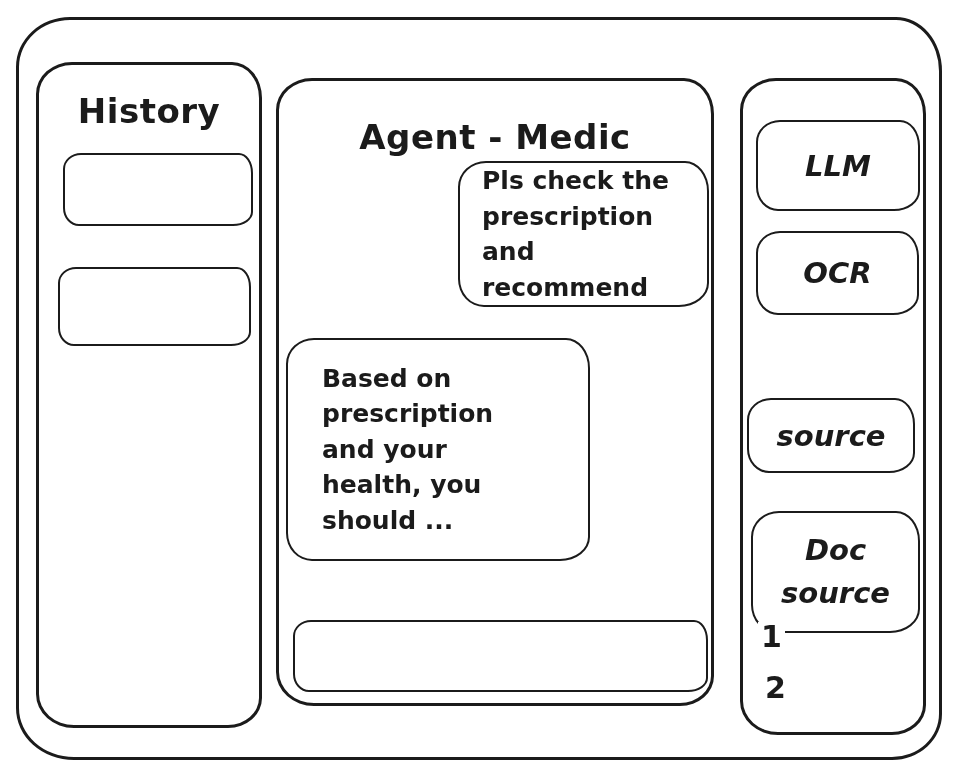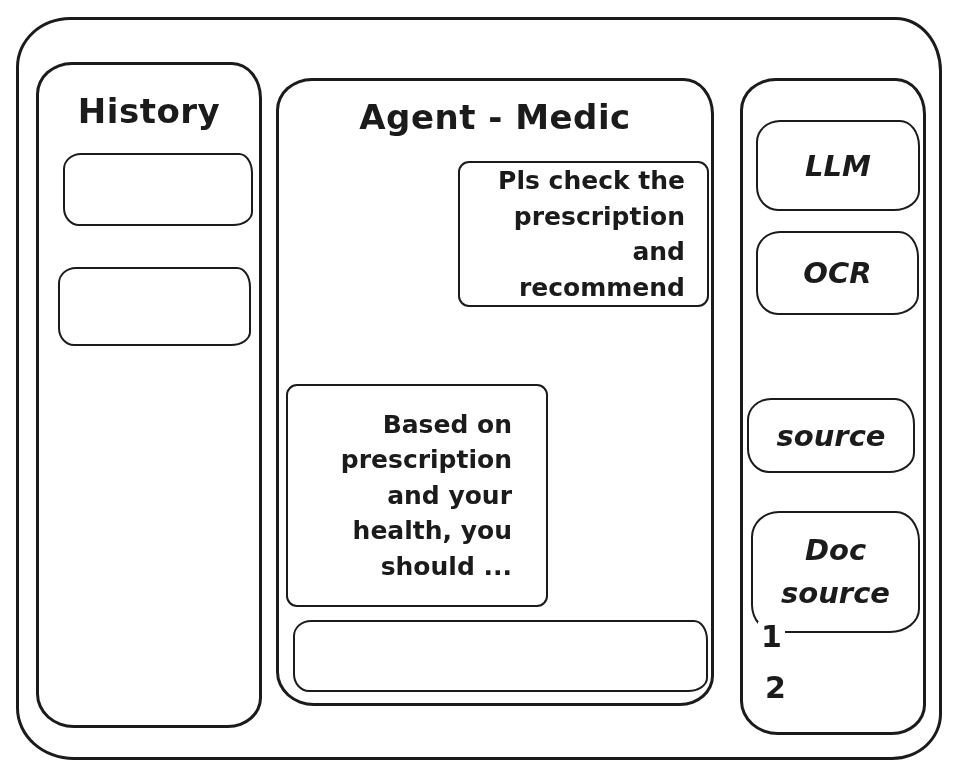--- a/index.html
+++ b/index.html
@@ -32,25 +32,24 @@
   .r-item{border-radius:18px 14px 20px 16px / 16px 20px 14px 18px;}
 
   .panel-title{
     position:absolute;left:0;right:0;
     text-align:center;
     font-size:34px;font-weight:bold;
     letter-spacing:0.5px;
   }
   .bubble{
     display:flex;align-items:center;justify-content:center;
-    text-align:right;
+    text-align:left;
     font-size:25px;font-weight:bold;
     line-height:1.42;
     border-width:2.5px;
-    border-radius:11px;
   }
   .btn{
     display:flex;align-items:center;justify-content:center;
     text-align:center;
     font-size:29px;font-weight:bold;
     border-width:2.5px;
     cursor:pointer;
     font-style:italic;
   }
   .history-item{border-width:2.5px;}
@@ -79,25 +78,25 @@
 
   <div class="sketch r-frame" style="left:16px;top:17px;width:926px;height:743px;"></div>
 
   <div class="sketch r-panel" style="left:36px;top:62px;width:226px;height:666px;">
     <div class="panel-title" style="top:26px;">History</div>
     <div class="sketch r-item history-item" style="left:24px;top:88px;width:190px;height:73px;"></div>
     <div class="sketch r-item history-item" style="left:19px;top:202px;width:193px;height:79px;"></div>
   </div>
 
   <div class="sketch r-panel" style="left:276px;top:78px;width:438px;height:628px;">
-    <div class="panel-title" style="top:16px;">Agent - Medic</div>
+    <div class="panel-title" style="top:36px;">Agent - Medic</div>
 
     <div class="sketch r-bubble bubble" style="left:179px;top:80px;width:251px;height:146px;padding:0 22px;">Pls check the prescription and recommend</div>
 
-    <div class="sketch r-bubble bubble" style="left:7px;top:257px;width:262px;height:223px;padding:6px 34px;margin-top:46px;">Based on prescription and your health, you should ...</div>
+    <div class="sketch r-bubble bubble" style="left:7px;top:257px;width:304px;height:223px;padding:6px 34px;">Based on prescription and your health, you should ...</div>
 
     <input class="input-bar r-item" style="left: 14px; top: 539px; width: 415px; height: 72px;" placeholder="" value="">
   </div>
 
   <div class="sketch r-panel" style="left:740px;top:78px;width:186px;height:657px;">
 
     <div class="sketch r-btn btn" style="left:13px;top:39px;width:164px;height:91px;">LLM</div>
 
     <div class="sketch r-btn btn" style="left:13px;top:150px;width:163px;height:84px;">OCR</div>
 

